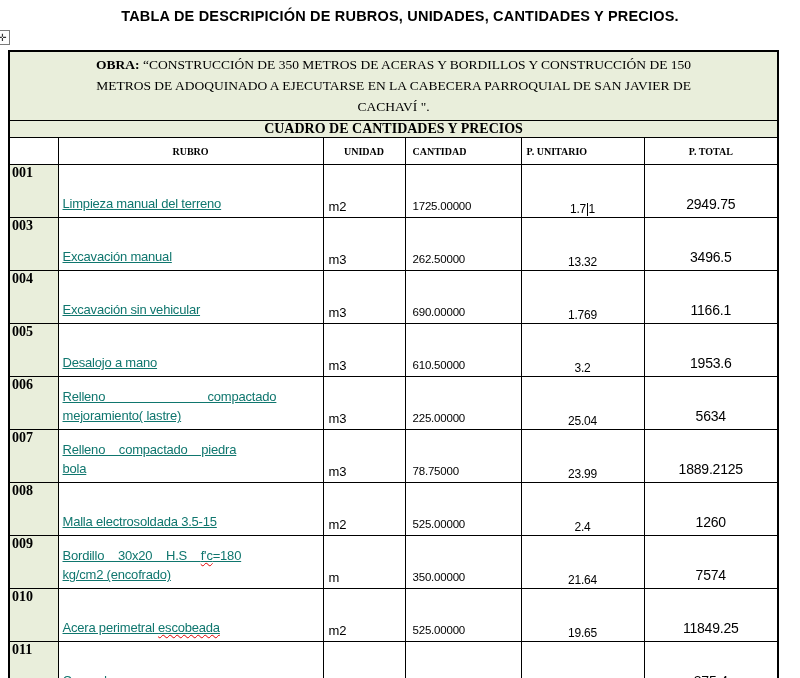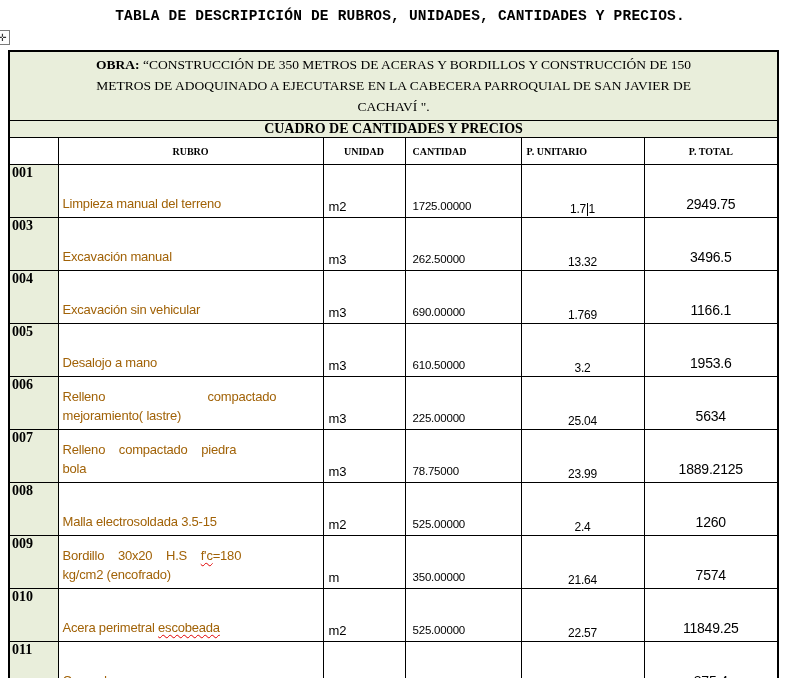--- a/index.html
+++ b/index.html
@@ -2,21 +2,21 @@
 <html><head>
 <meta charset="utf-8">
 <style>
   html,body{margin:0;padding:0;}
   body{
     width:800px;height:678px;overflow:hidden;background:#ffffff;
     font-family:"Liberation Serif", serif;position:relative;
   }
   .doc-title{
     margin-top:8px;text-align:center;font-weight:bold;font-size:14.5px;
-    color:#000;letter-spacing:.2px;font-family:Liberation Mono, monospace;
+    color:#000;letter-spacing:.2px;font-family:Liberation Sans, sans-serif;
   }
   .move-handle{
     position:absolute;left:-5px;top:30px;width:15px;height:15px;
     border:1px solid #7a7a7a;background:#fdfdfd;display:flex;
     align-items:center;justify-content:center;font-size:10px;color:#333;
     box-sizing:border-box;
   }
   table.cuadro{
     position:absolute;left:8px;top:50px;width:769px;
     border-collapse:collapse;table-layout:fixed;
@@ -47,21 +47,21 @@
   
   .c-num{
     vertical-align:top;font-weight:bold;font-size:14px;
     padding:0px 0 0 2px !important;background:#e9eedb;
     font-family:"Liberation Serif", serif;
   }
   .sans{font-family:"Liberation Sans", sans-serif;letter-spacing:-.2px;margin-top:31px;}
   .c-rubro{vertical-align:bottom;}
   .rubro-text{
     font-family:"Liberation Sans", sans-serif;font-size:13px;letter-spacing:-.2px;
-    padding:0 2px 3px 4px;white-space:pre-wrap;line-height:1.45;color:#a16207;
+    padding:0 2px 3px 4px;white-space:pre-wrap;line-height:1.45;color:#0f766e;text-decoration:underline;
   }
   .c-unidad{vertical-align:bottom;}
   .unidad-text{font-size:13px;padding:0 0 3px 5px;}
   .c-cant{vertical-align:top;}
   .cant-text{font-size:11.5px;padding:4px 0 0 7px;}
   .c-pu{vertical-align:top;text-align:center;}
   .pu-text{font-size:12px;padding-top:6px;}
   .c-pt{vertical-align:bottom;text-align:center;}
   .pt-text{font-size:14px;padding-bottom:5px;}
   .caret{
@@ -280,21 +280,21 @@
       <td class="c-rubro">
           <div class="rubro-text"><span>Acera perimetral </span><span class="misspelled">escobeada</span><span></span></div>
         </td>
       <td class="c-unidad">
           <div class="unidad-text sans">m2</div>
         </td>
       <td class="c-cant">
           <div class="cant-text sans">525.00000</div>
         </td>
       <td class="c-pu">
-          <div class="pu-text sans">22.57</div>
+          <div class="pu-text sans">19.65</div>
         </td>
       <td class="c-pt">
           <div class="pt-text sans">11849.25</div>
         </td>
     </tr>
 
     <tr class="r11">
       <td class="c-num">011</td>
       <td class="c-rubro">
           <div class="rubro-text">Cama de arena</div>

